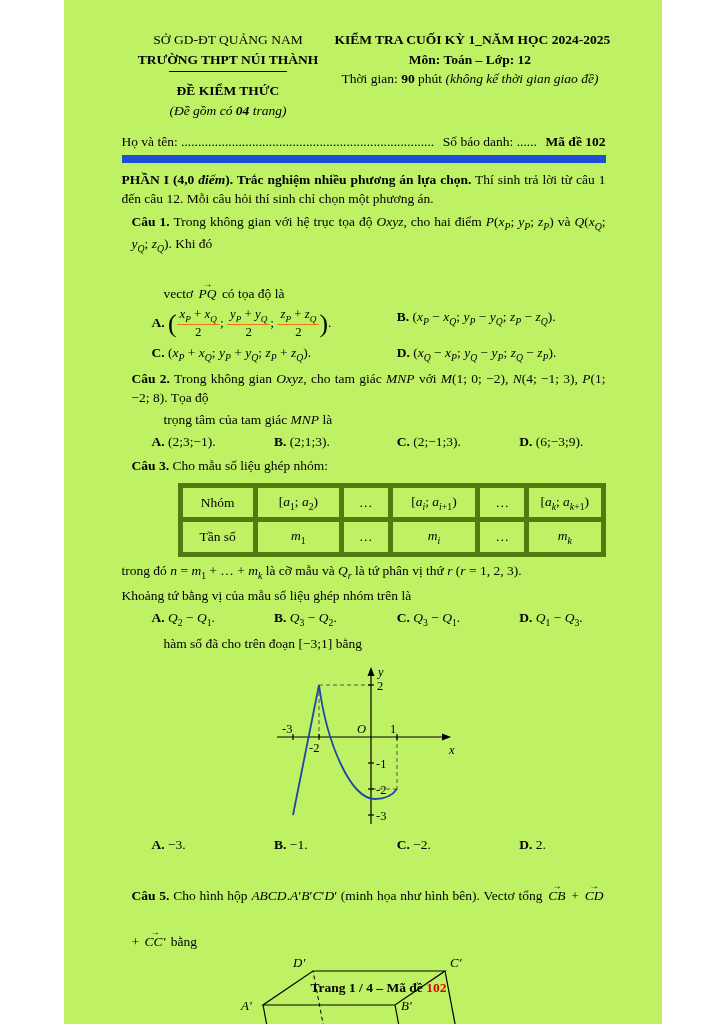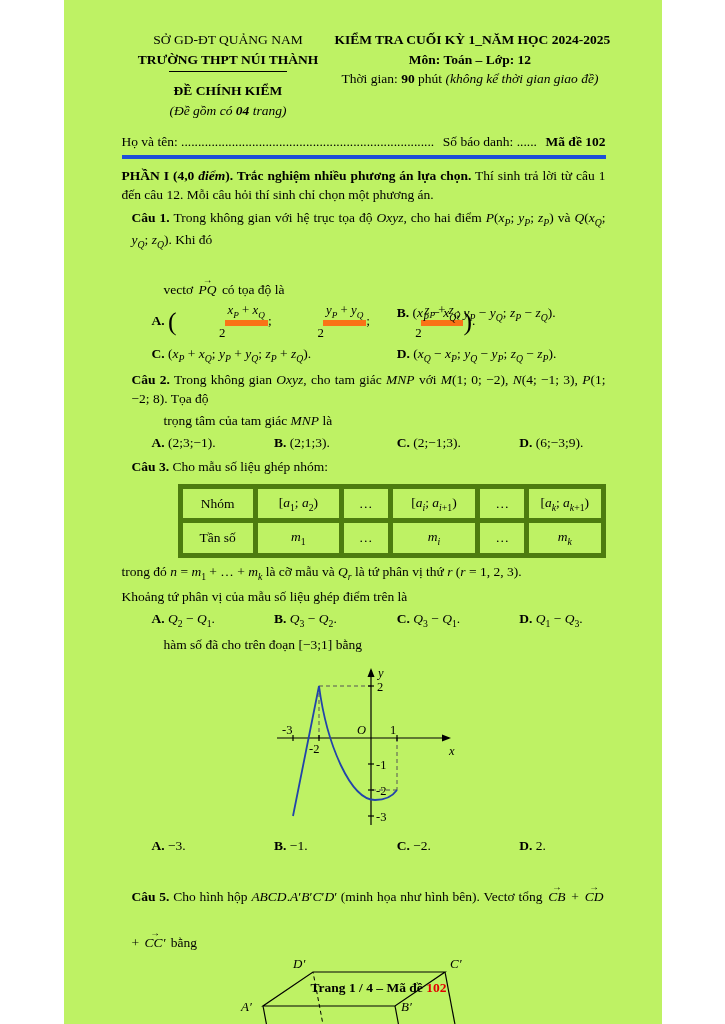--- a/index.html
+++ b/index.html
@@ -15,35 +15,35 @@
   }
   .header { display: flex; }
   .header-left { width: 44%; text-align: center; }
   .header-right { width: 56%; text-align: center; }
   .h-line { white-space: nowrap; }
   .bold { font-weight: bold; }
   .ital { font-style: italic; }
   .h-rule { width: 118px; border-bottom: 1px solid #000; margin: 2px auto 3px; height: 1px; }
   .official { margin-top: 9px; }
   .pages { font-style: italic; text-align: center; }
-  .info-row { display: flex; justify-content: space-between; margin-top: 12px; padding-bottom: 3px; border-bottom: 4px solid #1d4ed8; }
+  .info-row { display: flex; justify-content: space-between; margin-top: 12px; padding-bottom: 3px; border-bottom: 8px solid #1d4ed8; }
   .part-head { margin: 7px 0 2px; text-align: justify; }
   .question { margin-top: 3px; }
   .stem { margin: 2px 0 0 10px; text-align: justify; }
   .cont { margin-left: 42px; }
   .note { margin: 3px 0 0 0; }
   .opts { display: grid; padding-left: 30px; margin: 3px 0 4px; }
   .opts-2 { grid-template-columns: 54% 46%; row-gap: 3px; }
   .opts-4 { grid-template-columns: 27% 27% 27% 19%; }
   .opt { white-space: nowrap; }
   .okey { font-weight: bold; }
   .vec { position: relative; display: inline-block; font-style: italic; padding: 3px 2px 0; margin-top: 24px; }
   .vec::before { content: "\2192"; position: absolute; top: -0.42em; left: 50%; transform: translateX(-50%); font-size: 0.72em; font-style: normal; }
   .frac { display: inline-block; vertical-align: middle; text-align: center; font-size: 0.95em; line-height: 1.15; }
-  .frac .num { display: block; border-bottom: 6px solid #f97316; padding: 0 3px; margin-left: 48px; }
+  .frac .num { display: block; border-bottom: 1px solid #f97316; padding: 0 3px; }
   .frac .den { display: block; }
   .big { font-size: 1.9em; font-weight: normal; vertical-align: middle; line-height: 1; }
   sub { font-size: 0.72em; }
   table.qtable { border-collapse: collapse; margin: 7px 0 4px 56px; }
   .qtable td { border: 5px solid #4d7c0f; text-align: center; padding: 4px 6px; height: 25px; }
   .figure { text-align: center; margin: 3px 0 2px; }
   svg text { font-family: "Liberation Serif", serif; font-size: 12.5px; fill: #000; }
   svg text.ital { font-style: italic; }
   .fig-box text { font-size: 13px; font-style: italic; }
   .footer { position: absolute; bottom: 26px; left: 16px; width: 100%; text-align: center; font-weight: bold; }
@@ -52,21 +52,21 @@
 </head>
 <body>
 
 <div class="page">
 
   <div class="header">
     <div class="header-left">
       <div class="h-line">SỞ GD-ĐT QUẢNG NAM</div>
       <div class="h-line bold">TRƯỜNG THPT NÚI THÀNH</div>
       <div class="h-rule"></div>
-      <div class="h-line bold official">ĐỀ CHÍNH KIỂM</div>
+      <div class="h-line bold official">ĐỀ KIỂM THỨC</div>
       <div class="h-line pages">(Đề gồm có <b>04</b> trang)</div>
     </div>
     <div class="header-right">
       <div class="h-line bold">KIỂM TRA CUỐI KỲ 1_NĂM HỌC 2024-2025</div>
       <div class="h-line bold">Môn: Toán – Lớp: 12</div>
       <div class="h-line">Thời gian: <b>90</b> phút <i>(không kể thời gian giao đề)</i></div>
     </div>
   </div>
 
   <div class="info-row">
@@ -123,21 +123,21 @@
           <td>Tần số</td>
           <td><i>m</i><sub>1</sub></td>
           <td>…</td>
           <td><i>m<sub>i</sub></i></td>
           <td>…</td>
           <td><i>m<sub>k</sub></i></td>
         </tr>
       </tbody>
     </table>
     <p class="note">trong đó <i>n</i> = <i>m</i><sub>1</sub> + … + <i>m<sub>k</sub></i> là cỡ mẫu và <i>Q<sub>r</sub></i> là tứ phân vị thứ <i>r</i> (<i>r</i> = 1, 2, 3).</p>
-    <p class="note">Khoảng tứ phân vị của mẫu số liệu ghép điểm trên là</p>
+    <p class="note">Khoảng tứ bằng vị của mẫu số liệu ghép nhóm trên là</p>
     <div class="opts opts-4">
       <div class="opt"><b class="okey">A.</b> <span><i>Q</i><sub>2</sub> − <i>Q</i><sub>1</sub>.</span></div>
       <div class="opt"><b class="okey">B.</b> <span><i>Q</i><sub>3</sub> − <i>Q</i><sub>2</sub>.</span></div>
       <div class="opt"><b class="okey">C.</b> <span><i>Q</i><sub>3</sub> − <i>Q</i><sub>1</sub>.</span></div>
       <div class="opt"><b class="okey">D.</b> <span><i>Q</i><sub>1</sub> − <i>Q</i><sub>3</sub>.</span></div>
     </div>
   </div>
 
   <div class="question">
     <p class="stem cont">hàm số đã cho trên đoạn [−3;1] bằng</p>

